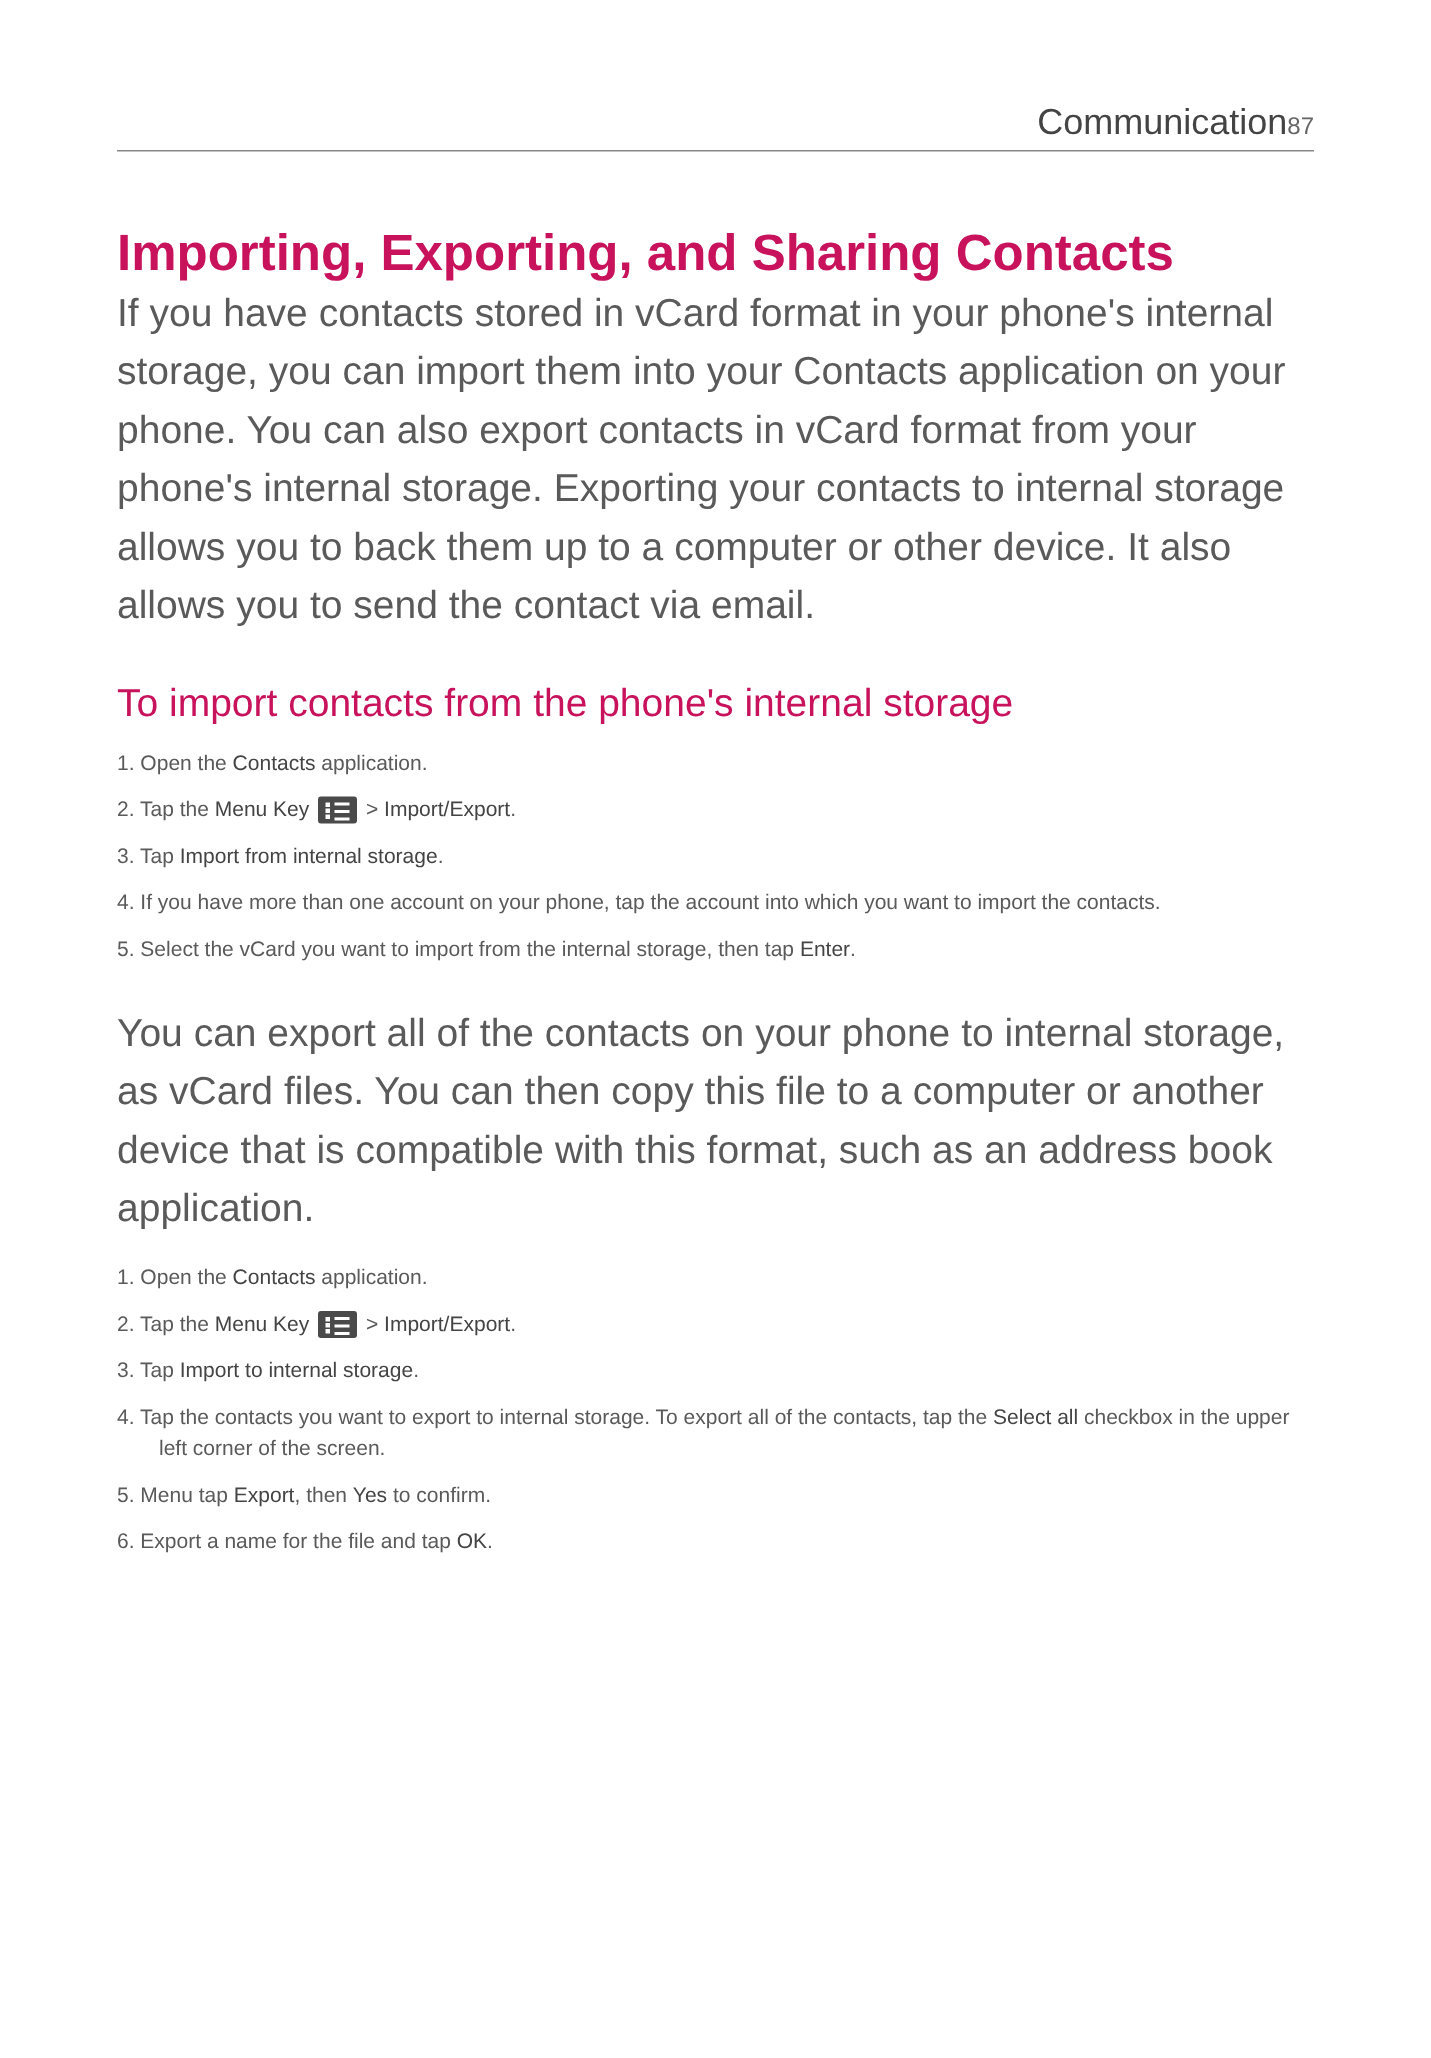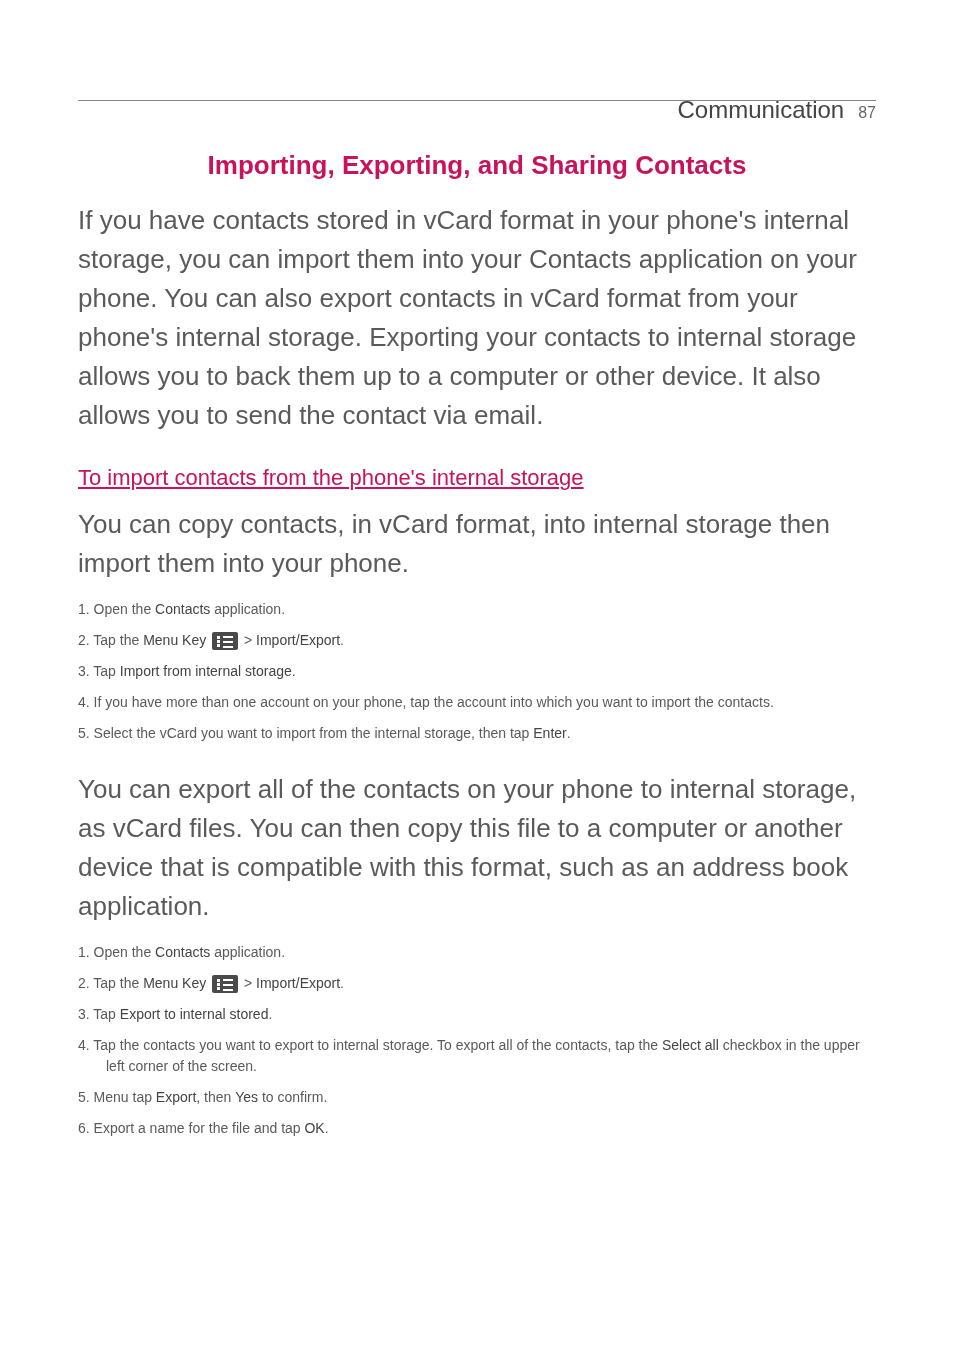--- a/index.html
+++ b/index.html
@@ -22,56 +22,51 @@
       left: 78px;
       right: 78px;
       border-bottom: 1px solid #888;
     }
     .header-section {
       position: absolute;
       top: 68px;
       right: 78px;
       display: flex;
       align-items: baseline;
-      gap: 14px;
-      margin-top: 28px;
     }
     .header-title {
       font-size: 24px;
       color: #444;
       font-weight: 400;
     }
     .header-page {
       font-size: 16px;
       color: #666;
     }
     .content {
       margin-top: 80px;
     }
     .section-title {
-      font-size: 26px;
+      font-size: 34px;
       font-weight: 600;
       color: #c8125c;
-      margin-bottom: 20px;
-      text-align: center;
     }
     .body-text {
       font-size: 26px;
       line-height: 1.5;
       color: #5a5a5a;
       font-weight: 300;
       margin-bottom: 30px;
     }
     .sub-heading {
-      font-size: 22px;
+      font-size: 26px;
       font-weight: 500;
       color: #c8125c;
       margin-bottom: 14px;
       margin-top: 8px;
-      text-decoration: underline;
     }
     ol {
       list-style: none;
       counter-reset: item;
       margin-bottom: 26px;
     }
     ol li {
       counter-increment: item;
       font-size: 14px;
       line-height: 1.5;
@@ -128,33 +123,32 @@
   <span class="header-page">87</span>
 </div>
 <div class="header-line"></div>
 
 <div class="content">
   <h1 class="section-title">Importing, Exporting, and Sharing Contacts</h1>
 
   <p class="body-text">If you have contacts stored in vCard format in your phone's internal storage, you can import them into your Contacts application on your phone. You can also export contacts in vCard format from your phone's internal storage. Exporting your contacts to internal storage allows you to back them up to a computer or other device. It also allows you to send the contact via email.</p>
 
   <h2 class="sub-heading">To import contacts from the phone's internal storage</h2>
-  <p class="body-text" style="margin-bottom:16px;">You can copy contacts, in vCard format, into internal storage then import them into your phone.</p>
 
   <ol>
     <li><span>Open the </span><span class="strong">Contacts</span><span> application.</span></li>
     <li><span>Tap the </span><span class="strong">Menu Key</span> <span class="menu-icon"></span><span> &gt; </span><span class="strong">Import/Export</span><span>.</span></li>
     <li><span>Tap </span><span class="strong">Import from internal storage</span><span>.</span></li>
     <li>If you have more than one account on your phone, tap the account into which you want to import the contacts.</li>
     <li><span>Select the vCard you want to import from the internal storage, then tap </span><span class="strong">Enter</span><span>.</span></li>
   </ol>
 
   <p class="body-text" style="margin-bottom:16px;margin-top:24px;">You can export all of the contacts on your phone to internal storage, as vCard files. You can then copy this file to a computer or another device that is compatible with this format, such as an address book application.</p>
 
   <ol>
     <li><span>Open the </span><span class="strong">Contacts</span><span> application.</span></li>
     <li><span>Tap the </span><span class="strong">Menu Key</span> <span class="menu-icon"></span><span> &gt; </span><span class="strong">Import/Export</span><span>.</span></li>
-    <li><span>Tap </span><span class="strong">Export to internal stored</span><span>.</span></li>
+    <li><span>Tap </span><span class="strong">Import to internal storage</span><span>.</span></li>
     <li><span>Tap the contacts you want to export to internal storage. To export all of the contacts, tap the </span><span class="strong">Select all</span><span> checkbox in the upper left corner of the screen.</span></li>
     <li><span>Menu tap </span><span class="strong">Export</span><span>, then </span><span class="strong">Yes</span><span> to confirm.</span></li>
     <li><span>Export a name for the file and tap </span><span class="strong">OK</span><span>.</span></li>
   </ol>
 </div>
 
 </body></html>

